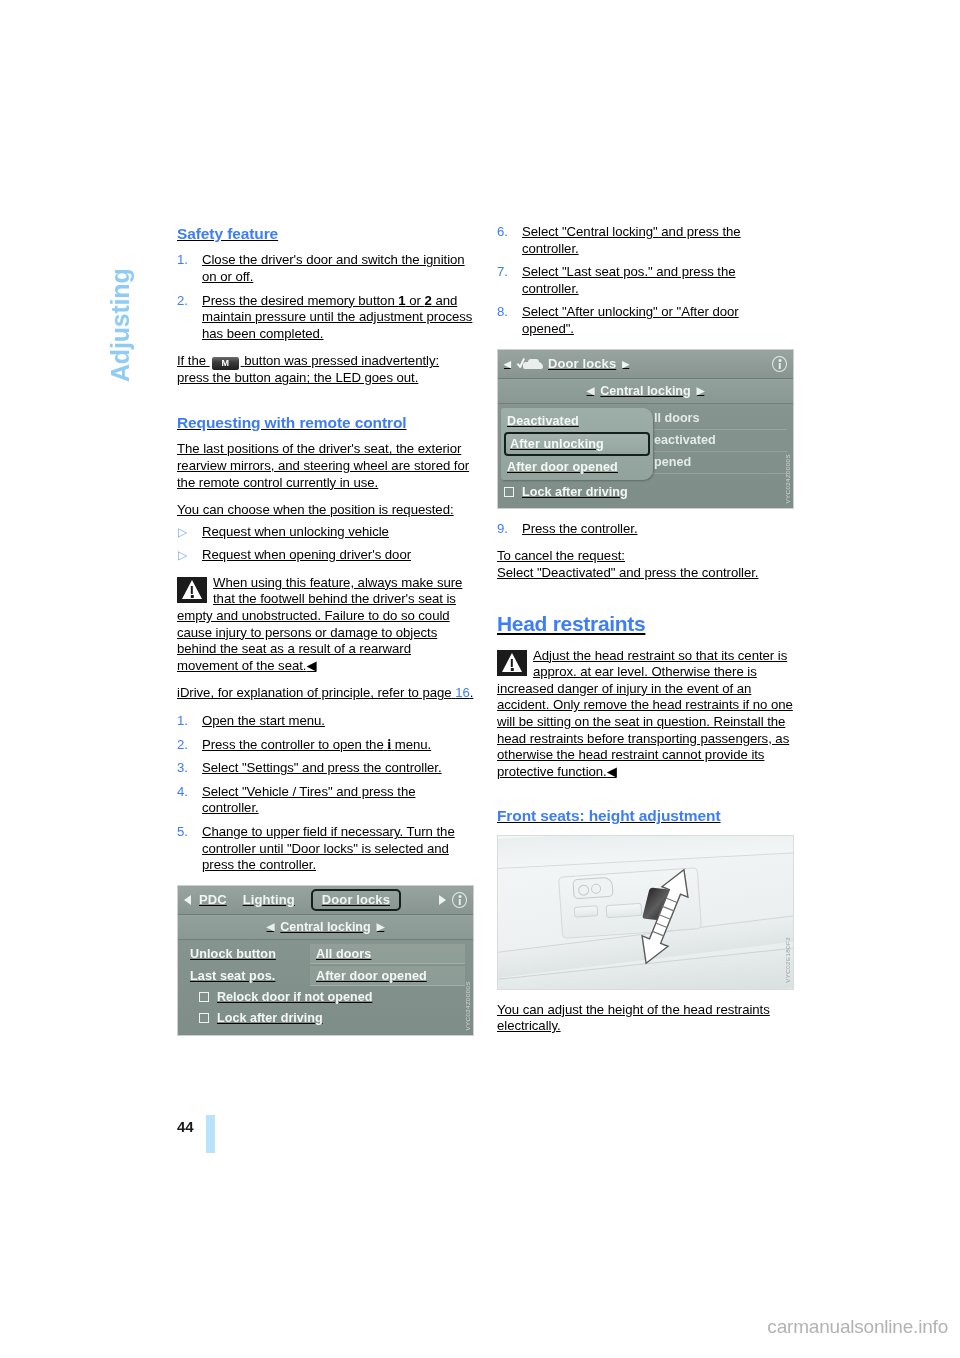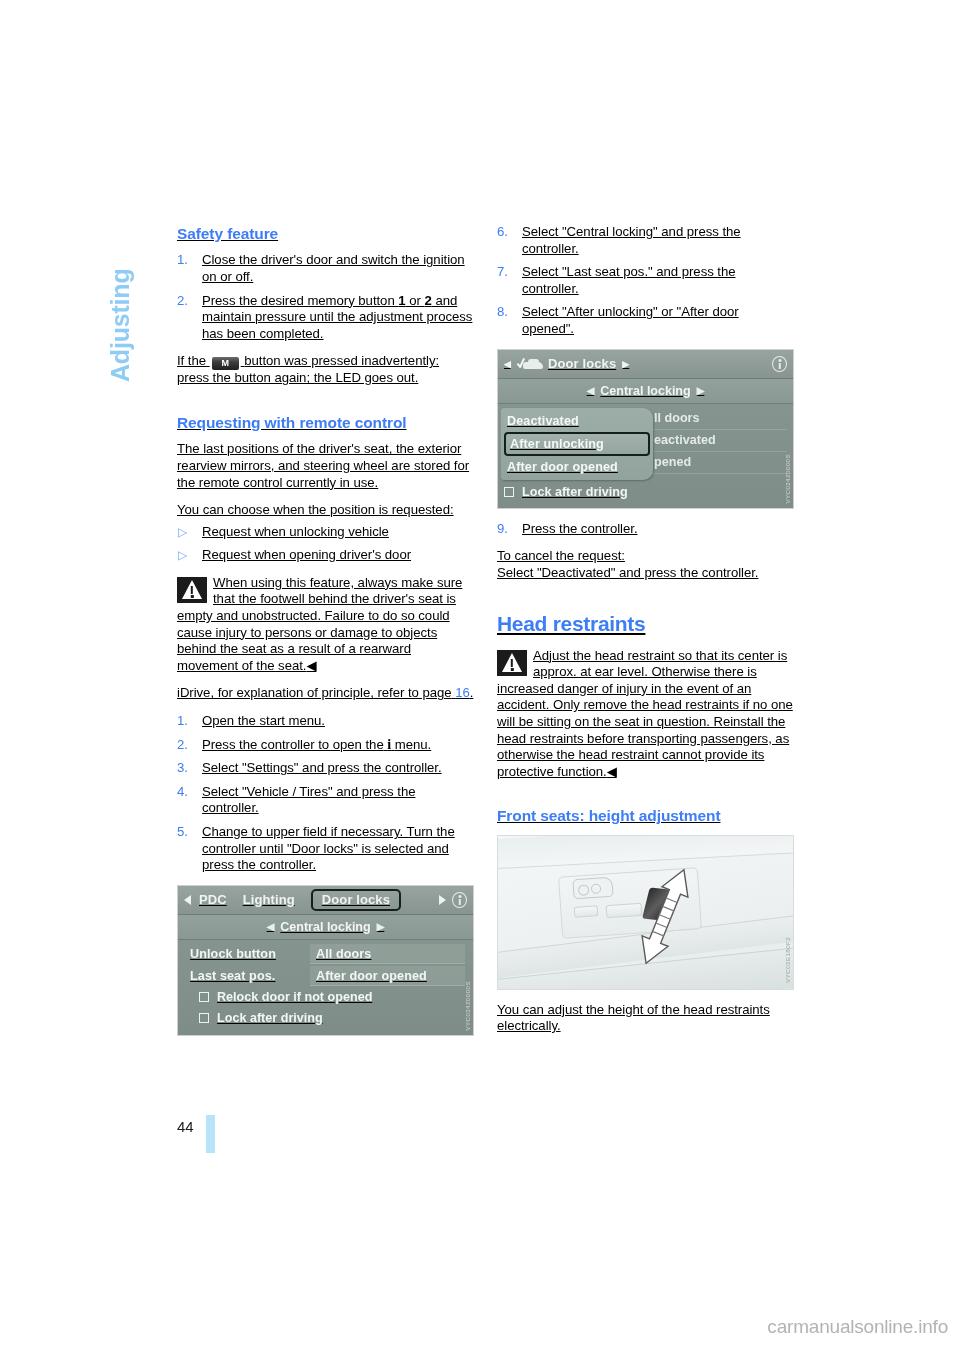--- a/index.html
+++ b/index.html
@@ -524,21 +524,21 @@
     color: #9aa2a2;
     letter-spacing: 0.4px;
   }
 
   
   .pagenum {
     position: absolute;
     left: 177px;
     top: 1118px;
     font-size: 15px;
-    font-weight: normal;
+    font-weight: bold;
     color: #1c1c1c;
   }
   .pagebar {
     position: absolute;
     left: 206px;
     top: 1115px;
     width: 9px;
     height: 38px;
     background: #b8e3fa;
   }

